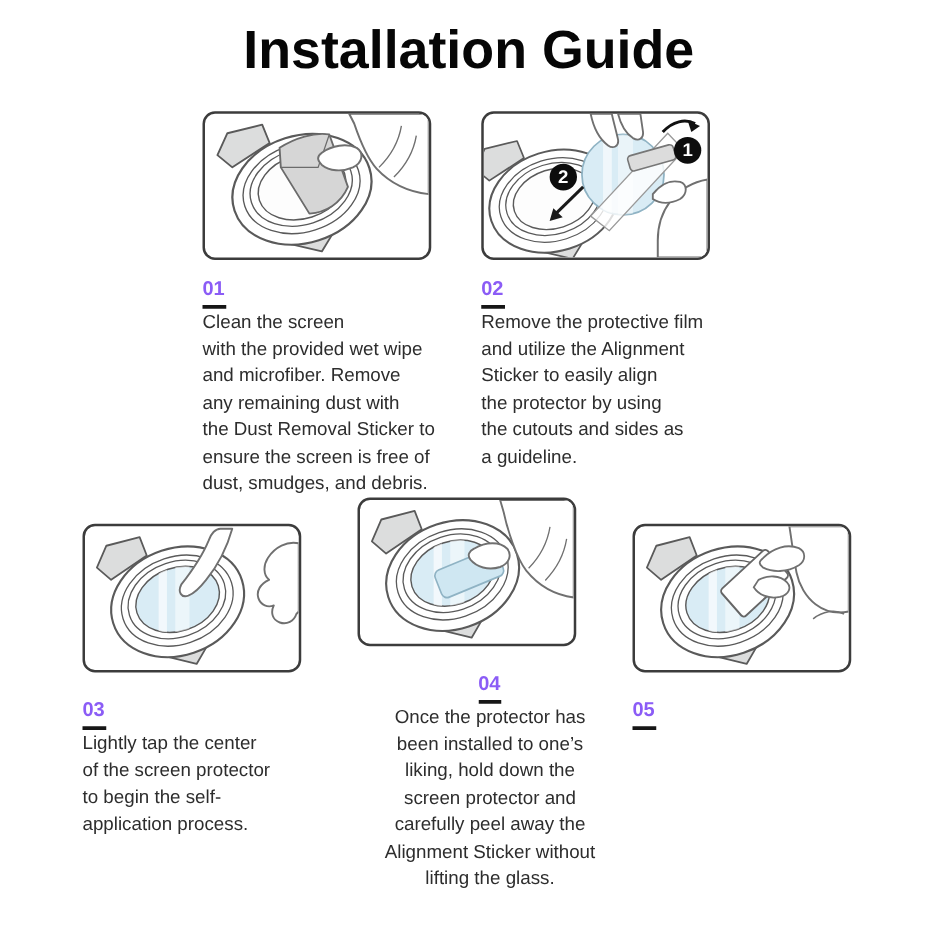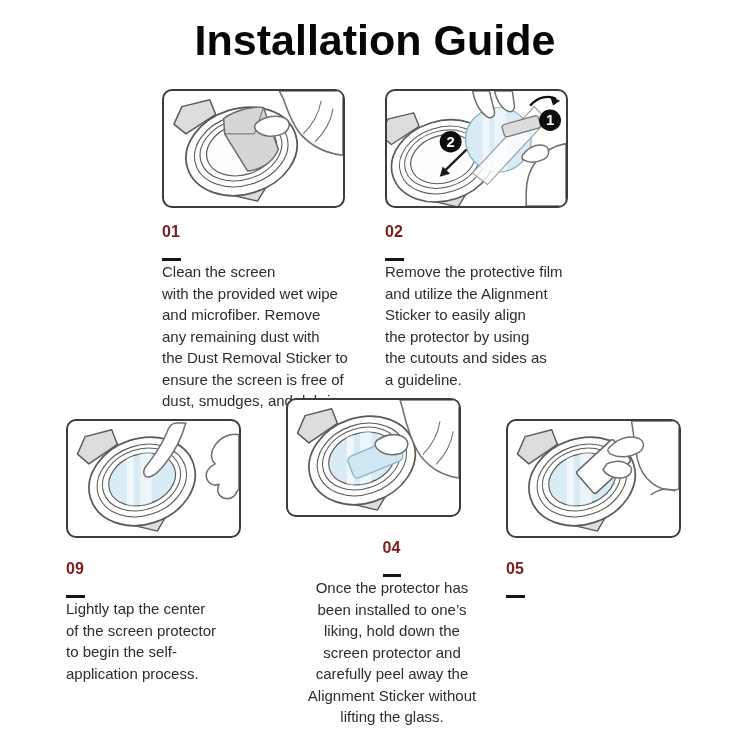--- a/index.html
+++ b/index.html
@@ -5,22 +5,22 @@
   html,body{margin:0;padding:0;background:#ffffff;}
   body{width:750px;height:750px;position:relative;font-family:"Liberation Sans",sans-serif;overflow:hidden;}
   .page{position:absolute;inset:0;background:#fff;}
   .title{position:absolute;top:16px;left:0;width:750px;text-align:center;margin:0;
          font-size:43px;font-weight:700;color:#060606;letter-spacing:0;}
   .panel{position:absolute;}
   .pbox{box-sizing:border-box;border:2px solid #3c3c3c;border-radius:10px;background:#fff;overflow:hidden;}
   .row1 .pbox{width:183px;height:119px;}
   .row2 .pbox{width:175px;height:119px;}
   .pbox svg{display:block;width:100%;height:100%;}
-  .num{display:inline-block;font-size:16px;font-weight:700;color:#7f1d1d;
-       border-bottom:3px solid #161616;padding:0 1px 17px 0;line-height:19px;}
+  .num{display:inline-block;font-size:16px;font-weight:700;color:#8b5cf6;
+       border-bottom:3px solid #161616;padding:0 1px 3px 0;line-height:19px;}
   .row1 .num{margin-top:14px;}
   .row2 .num{margin-top:21px;}
   .body{font-size:15px;line-height:21.5px;color:#2d2d2d;
         white-space:pre-line;width:212px;}
   
   .p1{left:162px;top:89px;}
   .p2{left:385px;top:89px;}
   .p3{left:66px;top:419px;}
   .p4{left:286px;top:398px;text-align:center;}
   .p5{left:506px;top:419px;}
@@ -125,21 +125,21 @@
           </g>
         <ellipse cx="78" cy="60" rx="36" ry="26" transform="rotate(-18 78 60)" fill="#d9ecf5" stroke="#5a5a5a" stroke-width="1.2"></ellipse>
         <g clip-path="url(#c3)">
           <rect x="62" y="28" width="7" height="64" fill="#ffffff" fill-opacity="0.65"></rect>
           <rect x="76" y="26" width="12" height="66" fill="#ffffff" fill-opacity="0.5"></rect>
         </g>
         <path d="M124,2 C120,16 112,32 102,44 C98,49 92,55 87,57 C81,59 78,54 81,48 C89,38 99,24 104,12 C106,6 110,2 114,2 Z" fill="#ffffff" stroke="#707070" stroke-width="1.6" stroke-linejoin="round"></path>
         <path d="M180,14 C170,12 160,17 154,26 C150,32 150,40 155,44 C148,47 144,53 146,59 C148,65 154,67 159,65 C156,71 158,77 164,79 C170,81 176,78 178,72 L180,70 Z" fill="#ffffff" stroke="#707070" stroke-width="1.6" stroke-linejoin="round"></path>
       </svg>
     </div>
-    <div><span class="num">09</span></div>
+    <div><span class="num">03</span></div>
     <div class="body">Lightly tap the center
 of the screen protector
 to begin the self-
 application process.</div>
   </div>
 
   <div class="panel row2 p4">
     <div class="pbox">
       <svg viewBox="0 0 180 118" preserveAspectRatio="none">
         <clipPath id="c4">

